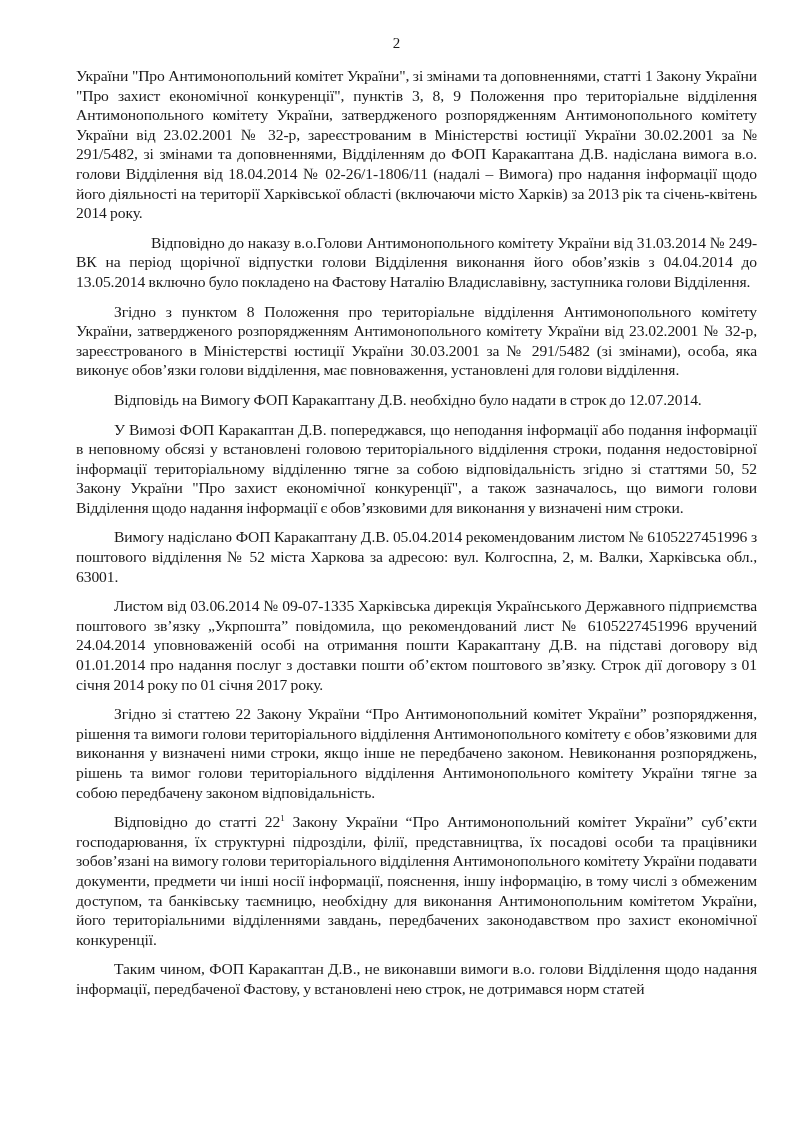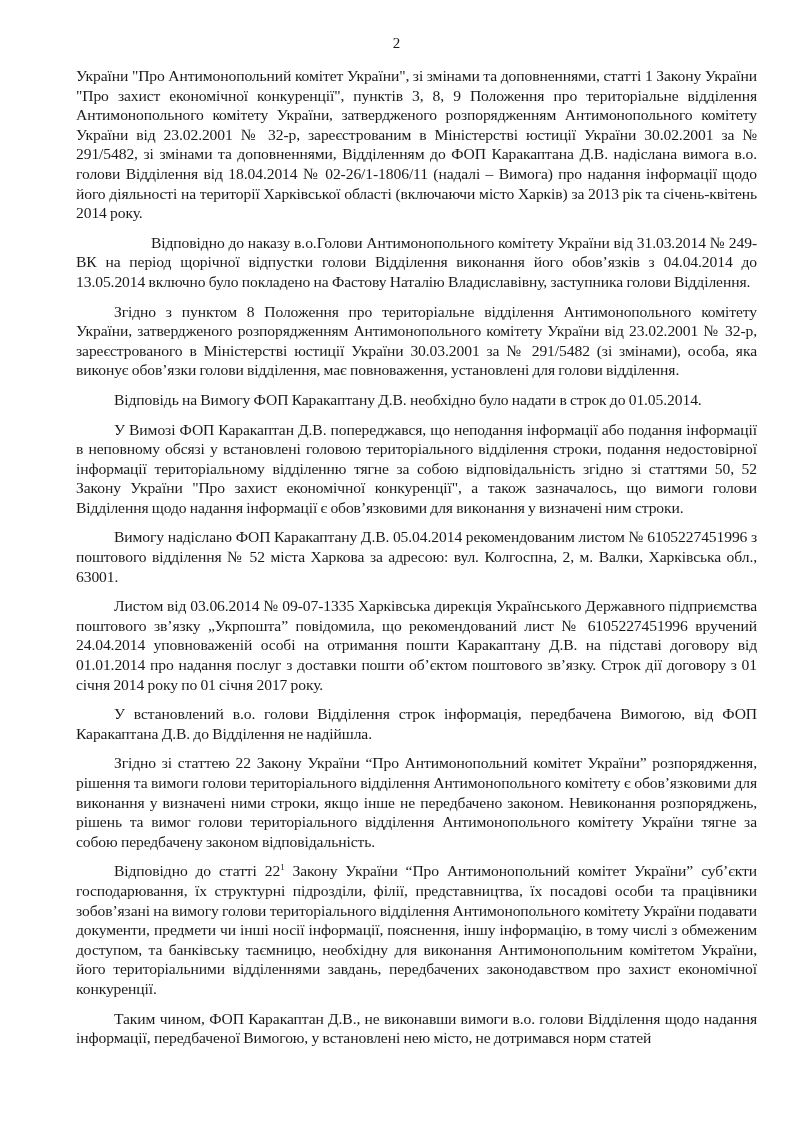--- a/index.html
+++ b/index.html
@@ -28,22 +28,21 @@
 </head>
 <body>
 
 <div class="page">
   <div class="page-number">2</div>
 
   <div class="body-text">
     <p class="para first">України "Про Антимонопольний комітет України", зі змінами та доповненнями, статті 1 Закону України "Про захист економічної конкуренції", пунктів 3, 8, 9 Положення про територіальне відділення Антимонопольного комітету України, затвердженого розпорядженням Антимонопольного комітету України від 23.02.2001 № 32-р, зареєстрованим в Міністерстві юстиції України 30.02.2001 за № 291/5482, зі змінами та доповненнями, Відділенням до ФОП Каракаптана Д.В. надіслана вимога в.о. голови Відділення від 18.04.2014 № 02-26/1-1806/11 (надалі – Вимога) про надання інформації щодо його діяльності на території Харківської області (включаючи місто Харків) за 2013 рік та січень-квітень 2014 року.</p>
     <p class="para deep-indent">Відповідно до наказу в.о.Голови Антимонопольного комітету України від 31.03.2014 № 249-ВК на період щорічної відпустки голови Відділення виконання його обов’язків з 04.04.2014 до 13.05.2014 включно було покладено на Фастову Наталію Владиславівну, заступника голови Відділення.</p>
     <p class="para">Згідно з пунктом 8 Положення про територіальне відділення Антимонопольного комітету України, затвердженого розпорядженням Антимонопольного комітету України від 23.02.2001 № 32-р, зареєстрованого в Міністерстві юстиції України 30.03.2001 за № 291/5482 (зі змінами), особа, яка виконує обов’язки голови відділення, має повноваження, установлені для голови відділення.</p>
-    <p class="para">Відповідь на  Вимогу ФОП Каракаптану Д.В. необхідно було надати в строк до 01.05.2014.</p>
+    <p class="para">Відповідь на  Вимогу ФОП Каракаптану Д.В. необхідно було надати в строк до 12.07.2014.</p>
     <p class="para">У Вимозі ФОП Каракаптан Д.В.  попереджався, що неподання інформації або  подання інформації в неповному обсязі у встановлені головою територіального відділення строки, подання недостовірної інформації територіальному відділенню тягне за собою відповідальність згідно зі статтями 50, 52 Закону України "Про захист економічної конкуренції", а також зазначалось, що вимоги голови Відділення щодо надання інформації є обов’язковими для виконання у визначені ним строки.</p>
     <p class="para">Вимогу надіслано ФОП Каракаптану Д.В. 05.04.2014 рекомендованим листом № 6105227451996 з поштового відділення № 52 міста Харкова за адресою: вул. Колгоспна, 2, м. Валки, Харківська обл., 63001.</p>
     <p class="para">Листом від 03.06.2014 № 09-07-1335 Харківська дирекція Українського Державного підприємства поштового зв’язку „Укрпошта” повідомила, що рекомендований лист № 6105227451996 вручений 24.04.2014 уповноваженій особі на отримання пошти Каракаптану Д.В. на підставі договору  від 01.01.2014 про надання послуг з доставки пошти об’єктом поштового зв’язку. Строк дії договору з 01 січня 2014 року по 01 січня 2017 року.</p>
-    <p class="para">У встановлений в.о. голови Відділення строк інформація, передбачена Вимогою, від ФОП Каракаптана Д.В. до Відділення не надійшла.</p>
     <p class="para">Згідно зі статтею 22 Закону України “Про Антимонопольний комітет України” розпорядження, рішення та вимоги голови територіального відділення Антимонопольного комітету є обов’язковими для виконання у визначені ними строки, якщо інше не передбачено законом. Невиконання розпоряджень, рішень та вимог голови територіального відділення Антимонопольного комітету України тягне за собою передбачену законом відповідальність.</p>
     <p class="para"><span>Відповідно до статті 22</span><sup>1</sup><span> Закону України “Про Антимонопольний комітет України” суб’єкти господарювання, їх структурні підрозділи, філії, представництва, їх посадові особи та працівники зобов’язані на вимогу голови територіального відділення Антимонопольного комітету України подавати документи, предмети чи інші носії інформації, пояснення, іншу інформацію, в тому числі з обмеженим доступом, та банківську таємницю, необхідну для виконання Антимонопольним комітетом України, його територіальними відділеннями завдань, передбачених законодавством про захист економічної конкуренції.</span></p>
-    <p class="para">Таким чином, ФОП Каракаптан Д.В., не виконавши вимоги в.о. голови Відділення щодо надання інформації, передбаченої Вимогою, у встановлені нею місто, не дотримався норм статей</p>
+    <p class="para">Таким чином, ФОП Каракаптан Д.В., не виконавши вимоги в.о. голови Відділення щодо надання інформації, передбаченої Фастову, у встановлені нею строк, не дотримався норм статей</p>
   </div>
 </div>
 
 </body></html>

